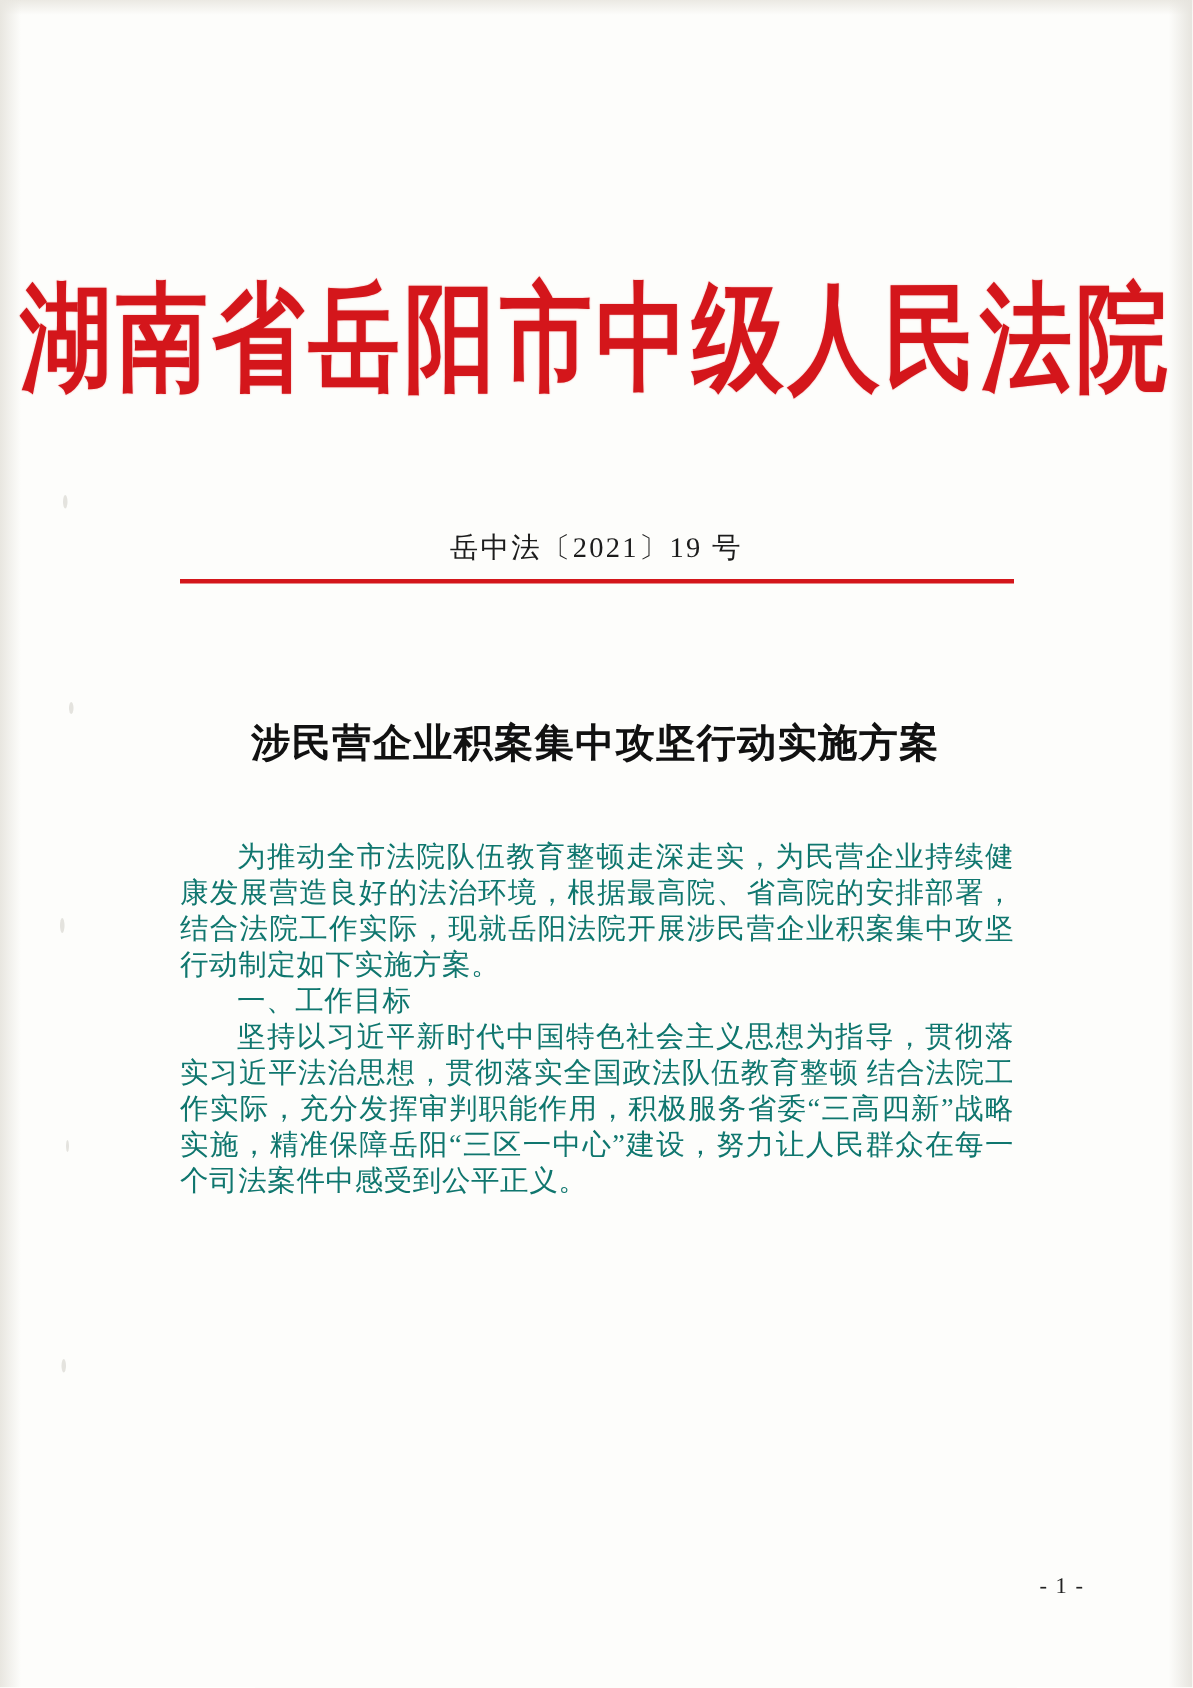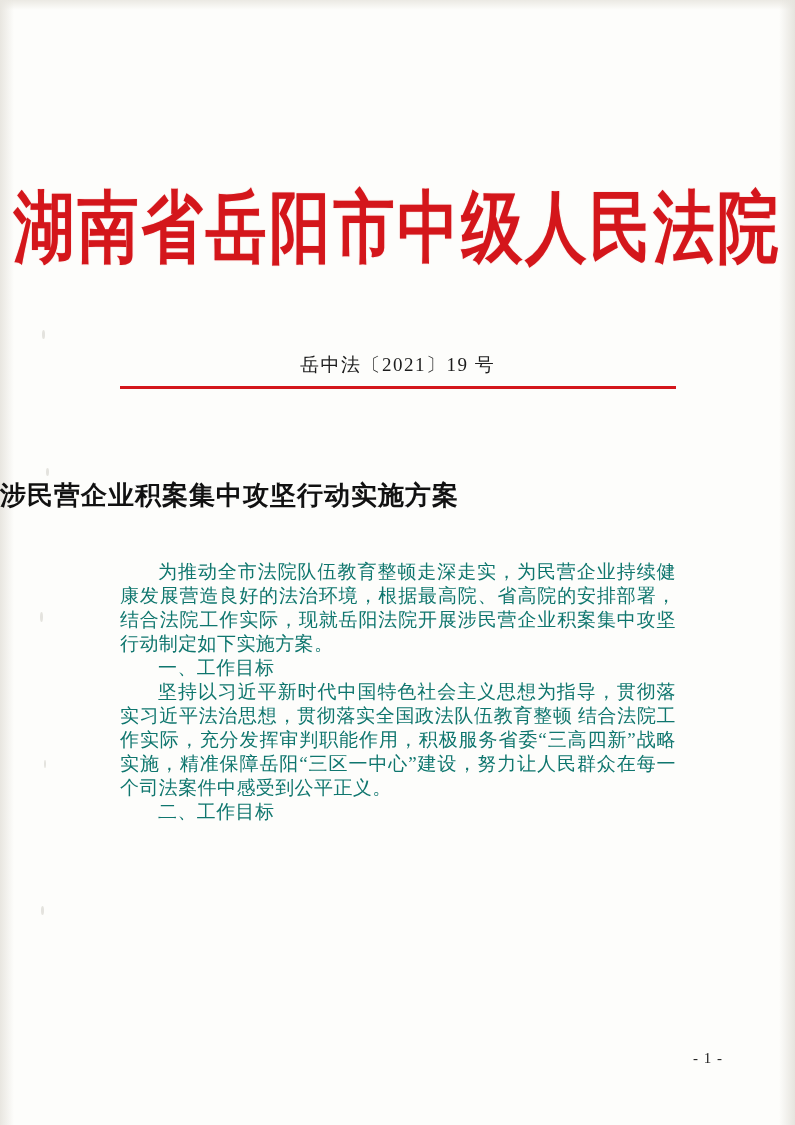--- a/index.html
+++ b/index.html
@@ -91,20 +91,21 @@
     height: 3px;
     background: #d4161b;
   }
 
   
   .doc-title {
     position: absolute;
     left: 0;
     top: 478px;
     width: 794px;
+    text-align: center;
     font-size: 26px;
     font-weight: bold;
     letter-spacing: 1px;
     color: #111;
     font-family: "Liberation Serif", "DejaVu Serif", serif;
   }
 
   
   .body-block {
     position: absolute;
@@ -167,18 +168,17 @@
   <div class="doc-number">岳中法〔2021〕19 号</div>
 
   <div class="red-rule"></div>
 
   <div class="doc-title">涉民营企业积案集中攻坚行动实施方案</div>
 
   <div class="body-block">
     <p class="para">为推动全市法院队伍教育整顿走深走实，为民营企业持续健康发展营造良好的法治环境，根据最高院、省高院的安排部署，结合法院工作实际，现就岳阳法院开展涉民营企业积案集中攻坚行动制定如下实施方案。</p>
     <p class="heading-line">一、工作目标</p>
     <p class="para">坚持以习近平新时代中国特色社会主义思想为指导，贯彻落实习近平法治思想，贯彻落实全国政法队伍教育整顿 结合法院工作实际，充分发挥审判职能作用，积极服务省委“三高四新”战略实施，精准保障岳阳“三区一中心”建设，努力让人民群众在每一个司法案件中感受到公平正义。</p>
-    <p class="heading-line">二、工作目标</p>
   </div>
 
   <div class="page-number">- 1 -</div>
 
 </div>
 
 </body></html>

